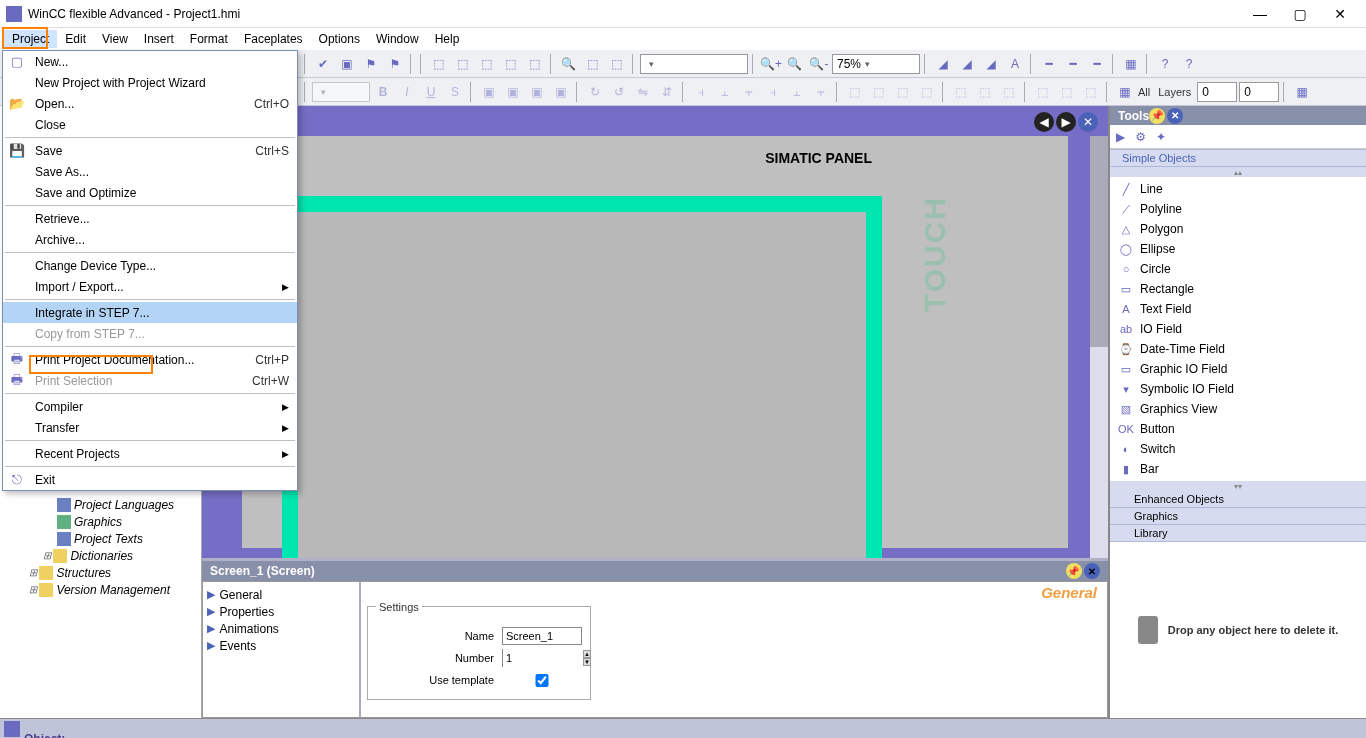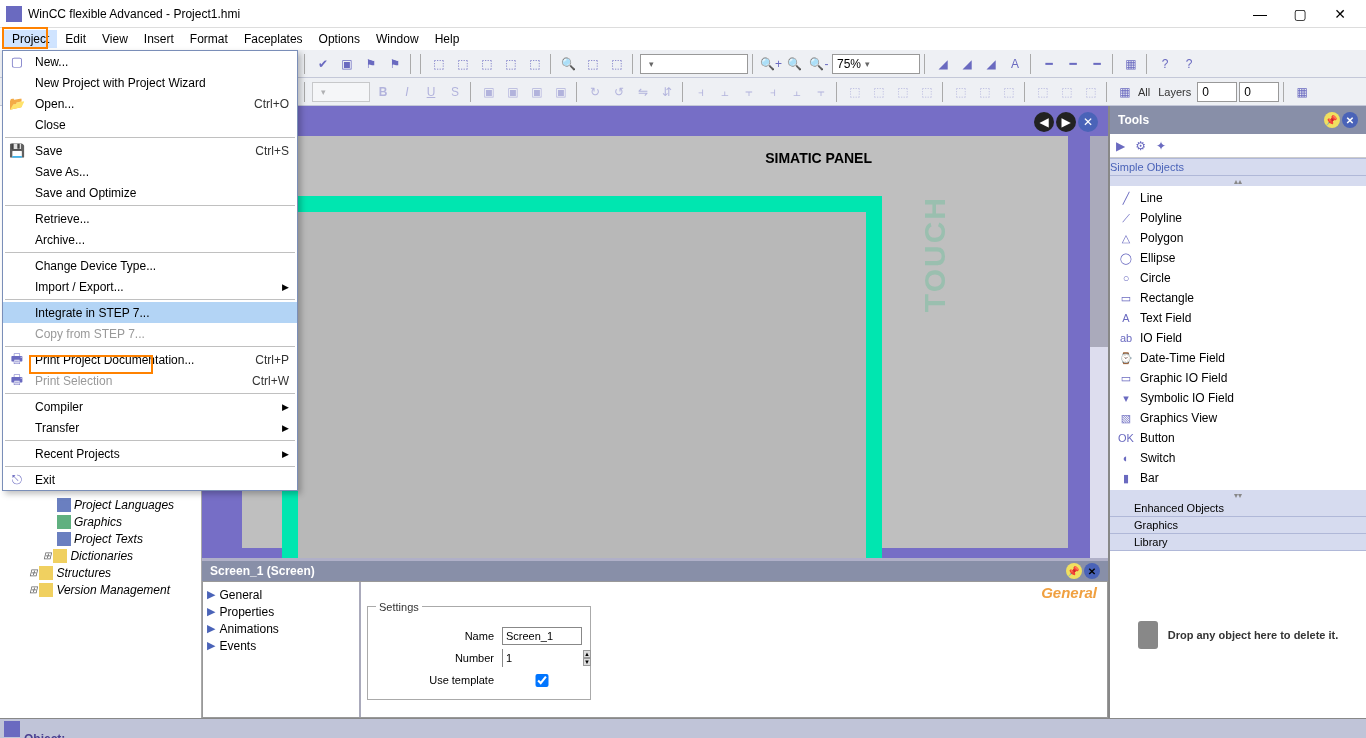--- a/index.html
+++ b/index.html
@@ -60,26 +60,26 @@
 .settings-box .legend { font-size: 11px; color: #333; background: #fff; position: relative; top: -11px; padding: 0 3px; display: inline-block; }
 .settings-row { display: flex; align-items: center; justify-content: flex-end; height: 22px; gap: 8px; }
 .settings-row label { text-align: right; font-size: 11px; }
 .settings-row input[type=text] { width: 80px; height: 18px; border: 1px solid #888; padding: 0 3px; font-size: 11px; }
 .settings-row .spin { width: 80px; height: 18px; border: 1px solid #888; display: flex; align-items: center; }
 .settings-row .spin input { flex: 1; border: none; padding: 0 3px; font-size: 11px; }
 .settings-row .spin .sbtns { width: 14px; display: flex; flex-direction: column; }
 .settings-row .spin .sbtns div { height: 8px; font-size: 6px; text-align: center; background: #ddd; border: 1px solid #999; line-height: 6px; }
 
 .right-panel { width: 258px; background: #bfc4db; border-left: 2px solid #888; display: flex; flex-direction: column; }
-.rpanel-title { height: 28px; background: #888fa8; color: #fff; font-weight: bold; display: flex; align-items: center; padding: 0 8px; justify-content: space-between; }
+.rpanel-title { height: 19px; background: #888fa8; color: #fff; font-weight: bold; display: flex; align-items: center; padding: 0 8px; }
 .rpanel-title .btns { display: flex; gap: 2px; }
 .rpanel-title .bbtn { width: 16px; height: 16px; border-radius: 8px; background: #4a63b8; display: flex; align-items: center; justify-content: center; font-size: 10px; }
 .rpanel-title .bbtn.pin { background: #f0e060; }
 .rpanel-toolbar { height: 24px; background: #fff; border-bottom: 1px solid #ccc; display: flex; align-items: center; padding: 0 6px; gap: 10px; }
-.rpanel-group { background: #d6dbef; color: #4a63b8; padding: 2px 0; font-size: 11px; border-top: 1px solid #b0b8d8; border-bottom: 1px solid #b0b8d8; }
+.rpanel-group { background: #d6dbef; color: #4a63b8; padding: 2px 12px; font-size: 11px; border-top: 1px solid #b0b8d8; border-bottom: 1px solid #b0b8d8; }
 .rpanel-list { background: #fff; padding: 2px 0; }
 .rpanel-item { display: flex; align-items: center; height: 20px; padding: 0 8px; font-size: 12px; }
 .rpanel-item .ico { width: 16px; height: 14px; margin-right: 6px; display: flex; align-items: center; justify-content: center; color: #6a6ac0; font-size: 11px; }
 .rpanel-vsep { height: 10px; background: #d6dbef; position: relative; }
 .rpanel-vsep .arrw { position: absolute; left: 50%; top: 1px; transform: translateX(-50%); color: #888; font-size: 8px; }
 .rpanel-section { background: #d6dbef; color: #000; padding: 2px 24px; font-size: 11px; border-bottom: 1px solid #b0b8d8; }
 .rpanel-drop { flex: 1; background: #fff; display: flex; align-items: center; justify-content: center; padding: 10px; }
 .rpanel-drop .trash { width: 20px; height: 28px; background: #888; border-radius: 3px; margin-right: 10px; }
 .rpanel-drop .msg { font-size: 11px; font-weight: bold; color: #333; }
 

